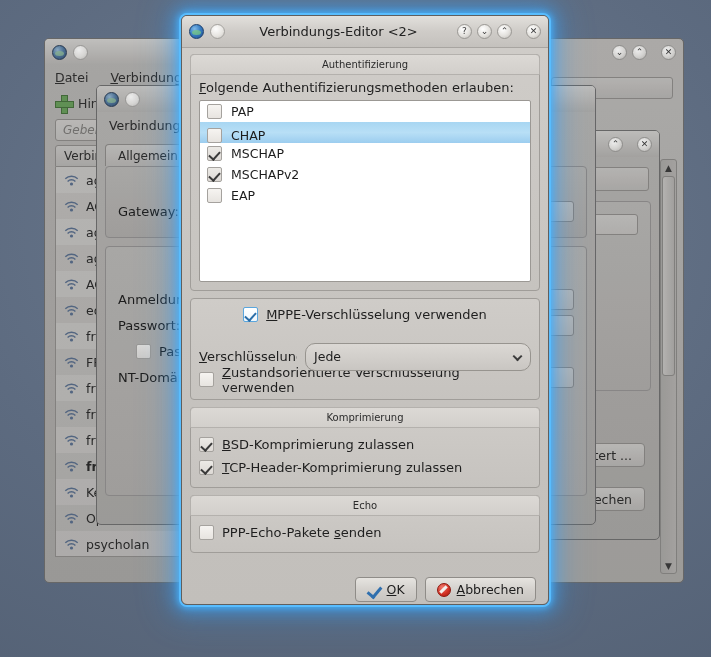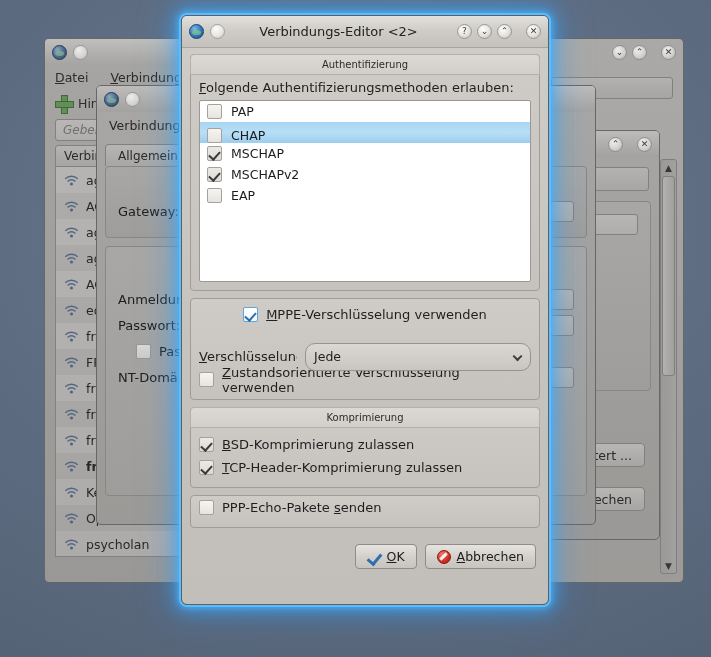--- a/index.html
+++ b/index.html
@@ -289,21 +289,21 @@
 
   .btnrow {
     display: flex; justify-content: flex-end; gap: 8px;
     padding: 9px 4px 2px 4px;
   }
   .btn {
     height: 25px; padding: 0 11px;
     background: linear-gradient(180deg, #e6e4e0 0%, #d3d0cc 52%, #c7c4c0 100%);
     border: 1px solid #8f8c88; border-radius: 4px;
     display: flex; align-items: center; gap: 6px;
-    font-size: 12.5px; color: #1c1c1c;
+    font-size: 12.5px; color: #1c1c1c; margin-top: 8px;
   }
   .btn u { text-decoration: underline; }
   .ok-ico {
     width: 14px; height: 14px; flex: none; position: relative;
   }
   .ok-ico::after {
     content: ""; position: absolute; left: 3px; top: 1px;
     width: 6px; height: 11px;
     border: solid #2f6fae; border-width: 0 3px 3px 0;
     transform: rotate(40deg);
@@ -630,20 +630,21 @@
         <span class="cb on"></span>
         <span class="lbl"><u>B</u>SD-Komprimierung zulassen</span>
       </div>
       <div class="cbrow">
         <span class="cb on"></span>
         <span class="lbl"><u>T</u>CP-Header-Komprimierung zulassen</span>
       </div>
     </div>
 
     <div class="group titled">
+      <div class="group-hdr">Echo</div>
       <div class="cbrow">
         <span class="cb empty-light"></span>
         <span class="lbl">PPP-Echo-Pakete <u>s</u>enden</span>
       </div>
     </div>
 
     <div class="btnrow">
       <div class="btn">
         <span class="ok-ico"></span>
         <span><u>O</u>K</span>

